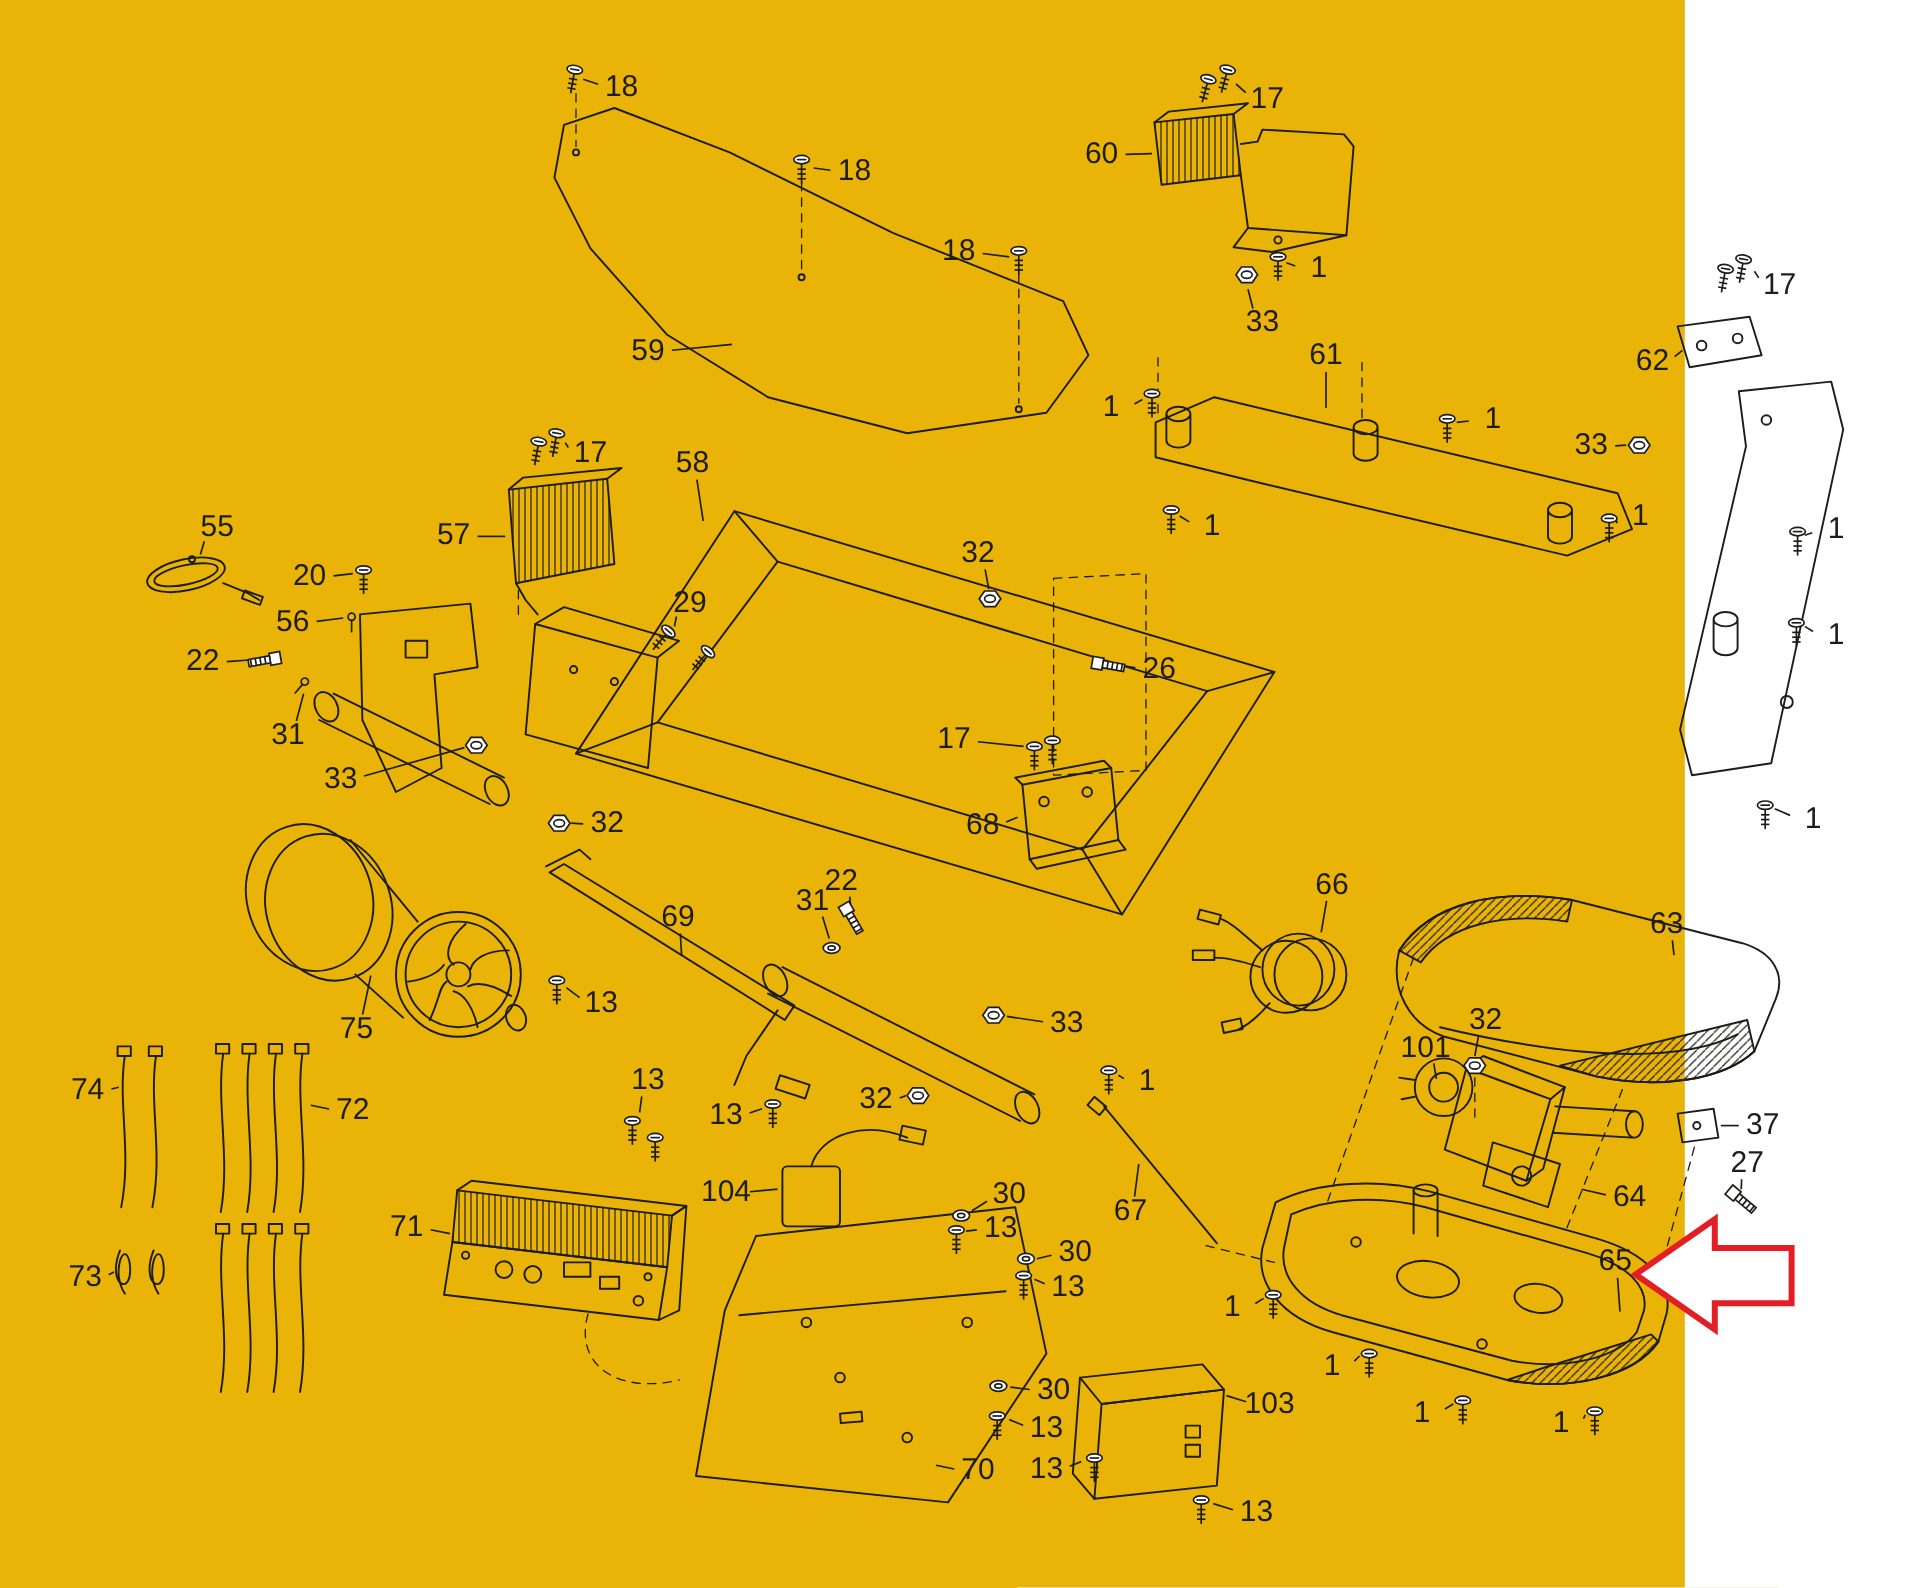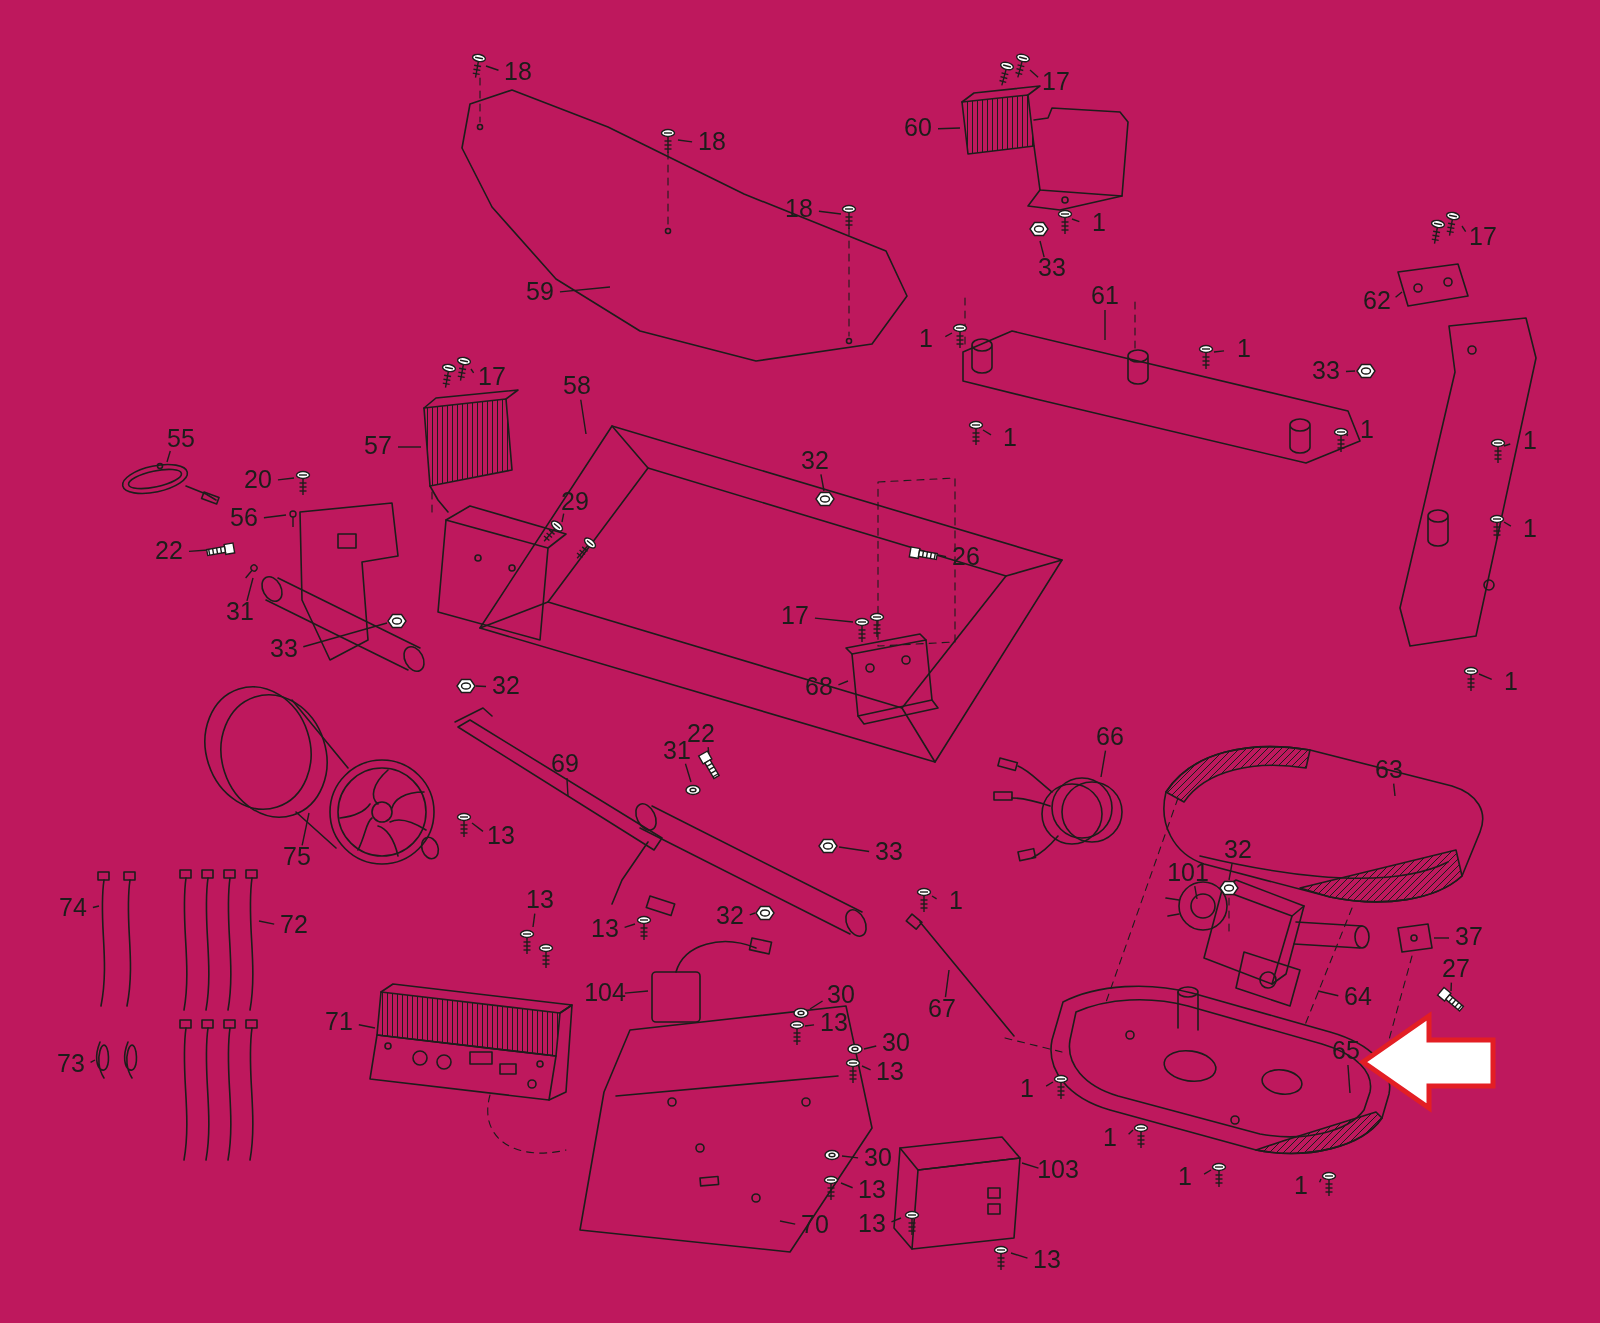--- a/index.html
+++ b/index.html
@@ -1,17 +1,17 @@
 <!DOCTYPE html>
 <html><head>
 <meta charset="utf-8">
 <style>
   html,body{margin:0;padding:0;background:#ffffff;}
   body{width:1600px;height:1323px;overflow:hidden;font-family:"Liberation Sans",sans-serif;}
-  .stage{position:relative;width:1600px;height:1323px;background:#be185d;}
+  .stage{position:relative;width:1404px;height:1323px;background:#eab308;}
   svg{display:block;}
   .ln{stroke:#1d1d1b;fill:none;stroke-width:1.6;stroke-linejoin:round;stroke-linecap:round;}
   .thin{stroke-width:1.1;}
   #leaders-layer line{stroke:#1d1d1b;stroke-width:1.4;}
   #labels-layer text{font-family:"Liberation Sans",sans-serif;font-size:25px;font-weight:500;fill:#1d1d1b;}
 </style>
 </head>
 <body>
 
 <div class="stage">

